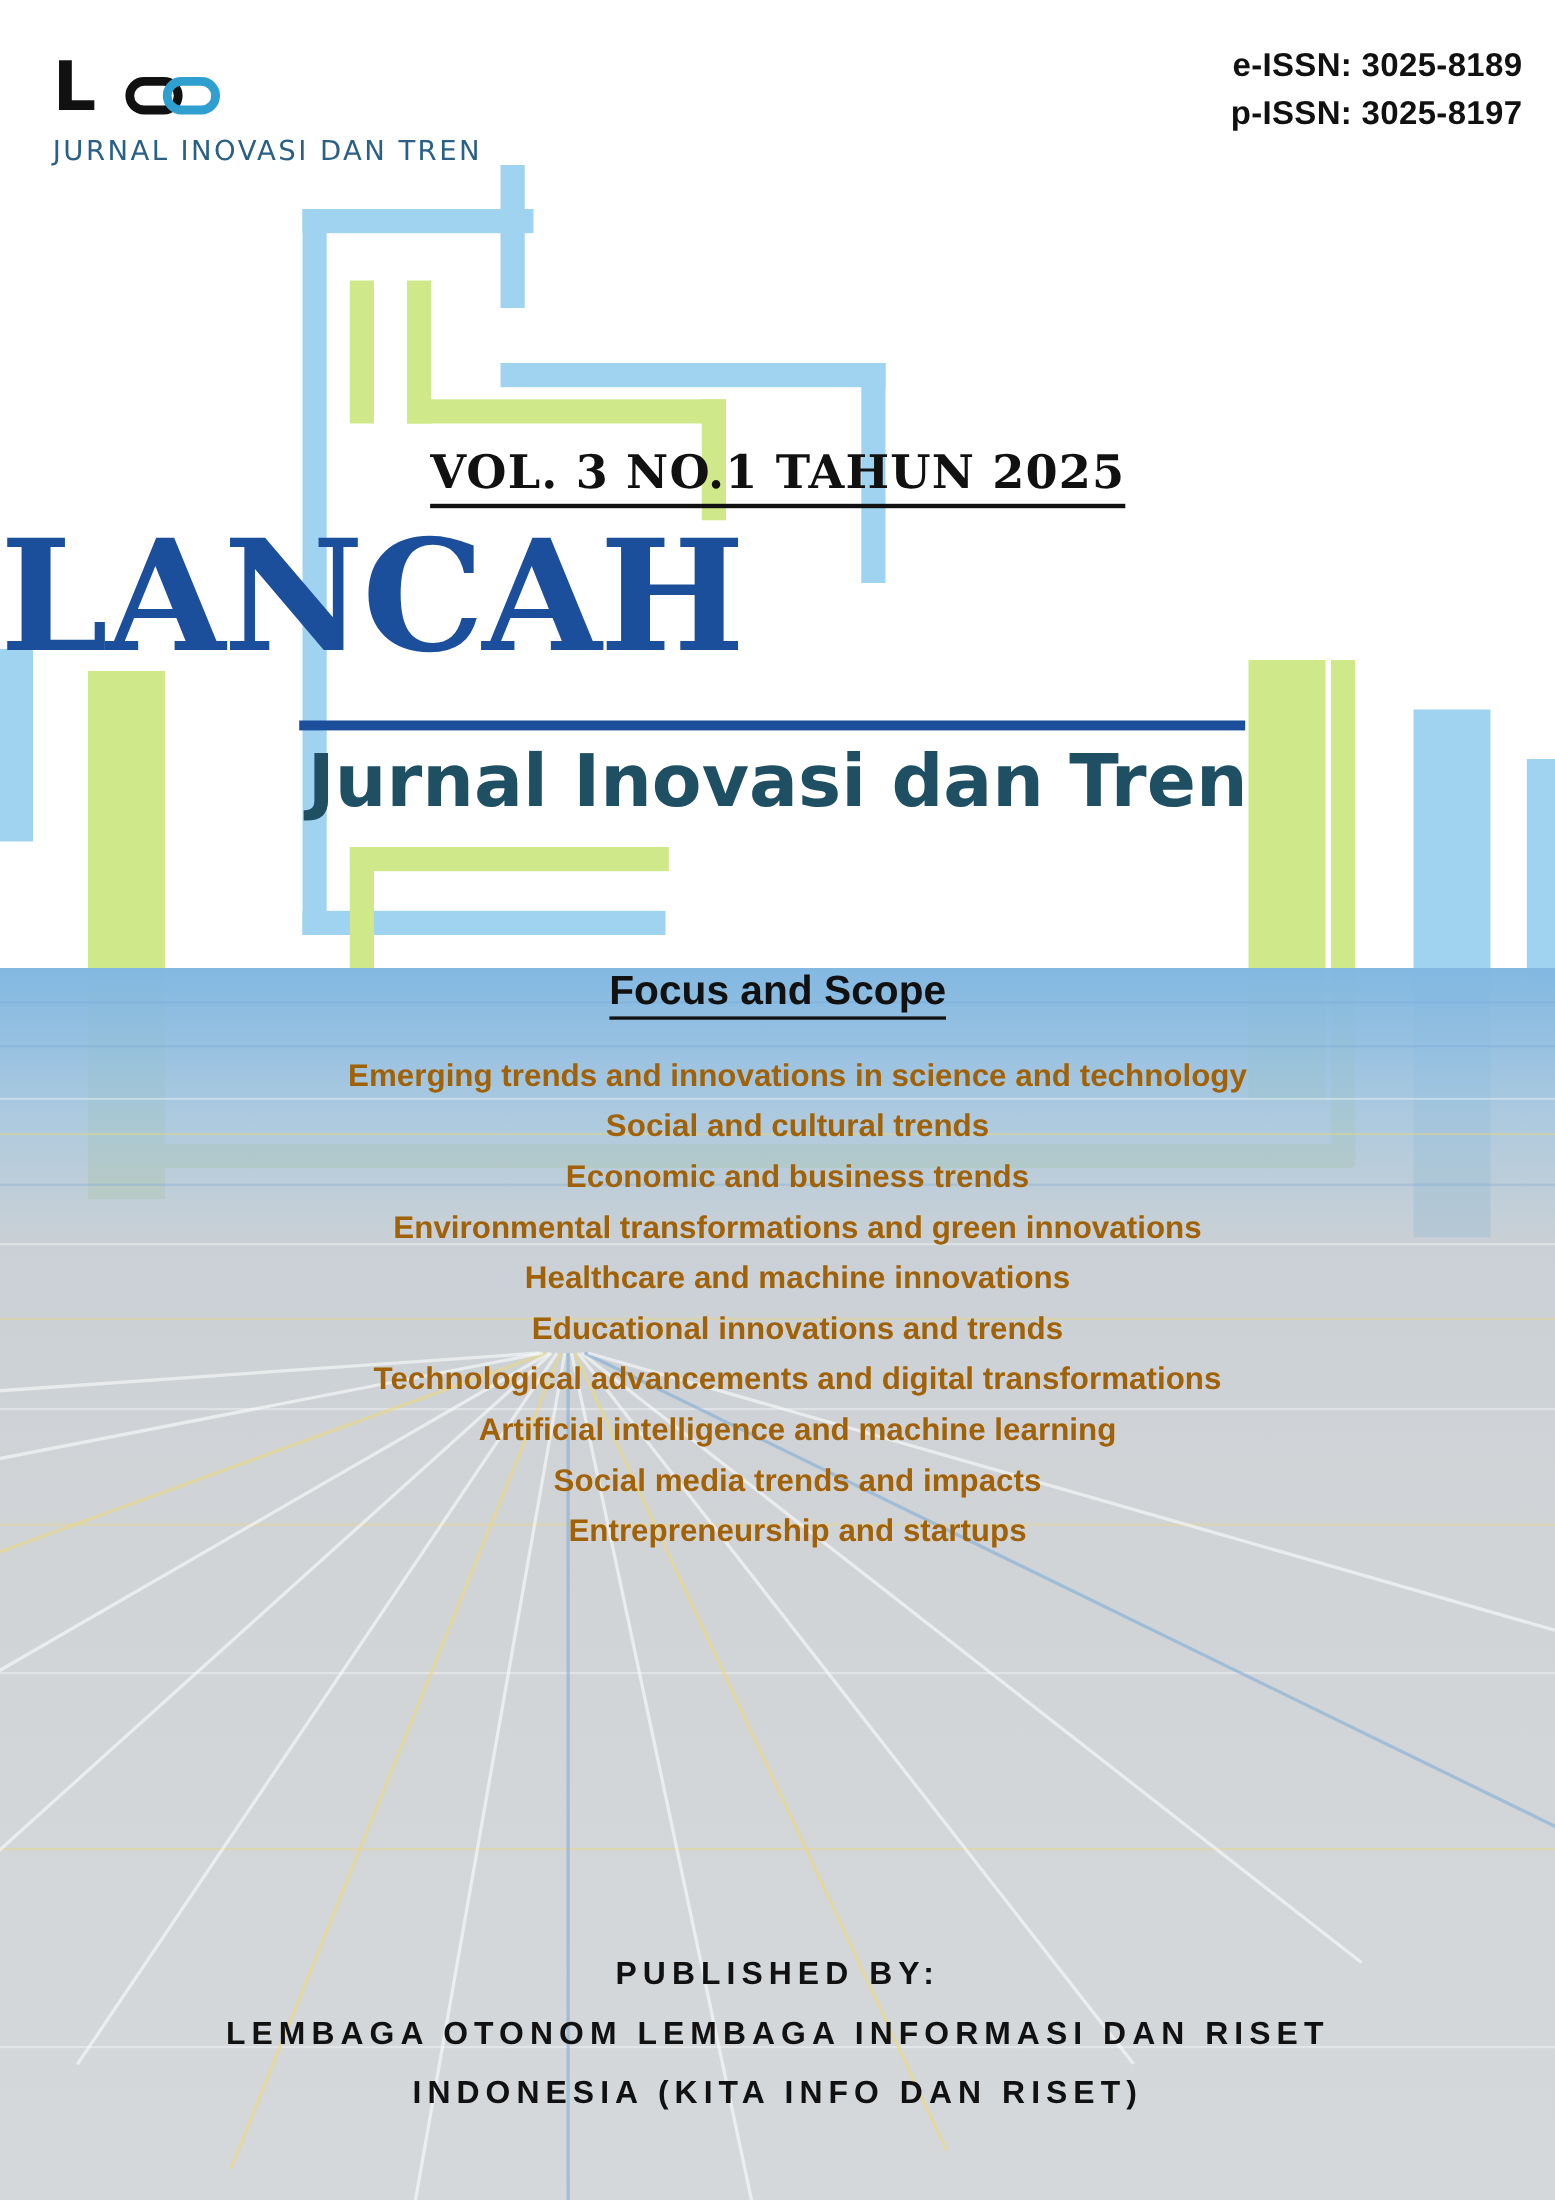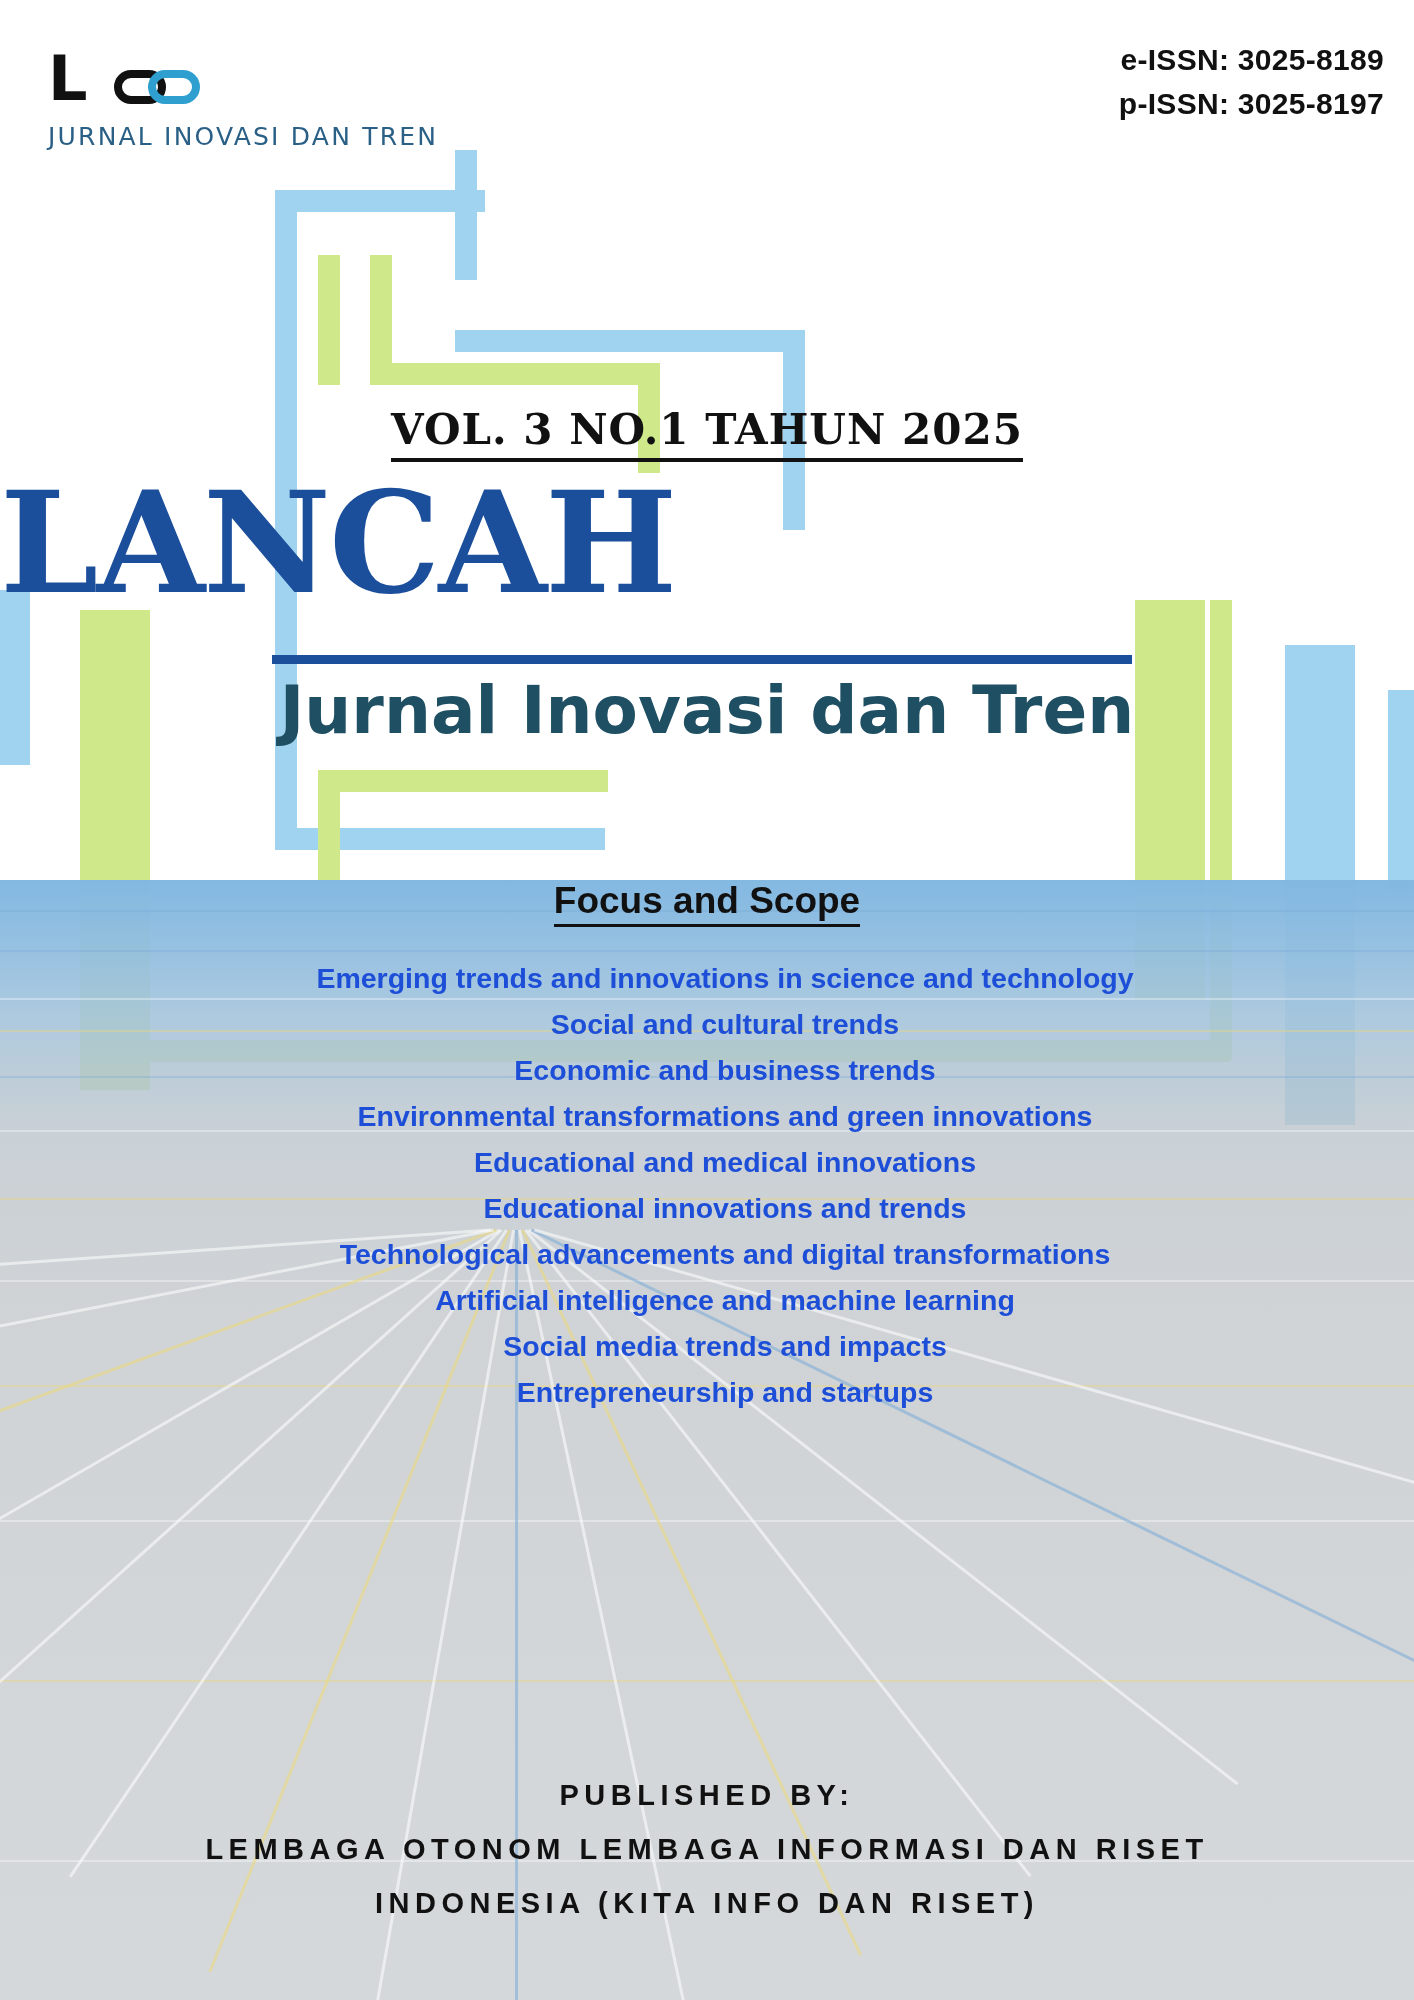--- a/index.html
+++ b/index.html
@@ -155,21 +155,21 @@
 
   .focus-list {
     position: absolute;
     left: 0; right: 0; top: 955px;
     text-align: center;
     list-style: none;
   }
   .focus-list li {
     font-size: 28.5px;
     font-weight: bold;
-    color: #1d4ed8;
+    color: #a16207;
     line-height: 46px;
     white-space: nowrap;
     padding-left: 36px;
   }
 
   
   .publisher {
     position: absolute;
     left: 0; right: 0; bottom: 70px;
     text-align: center;
@@ -277,21 +277,21 @@
   <div class="big-title">LANCAH</div>
   <div class="title-rule"></div>
   <div class="sub-title">Jurnal Inovasi dan Tren</div>
 
   <div class="focus-head"><span>Focus and Scope</span></div>
   <ul class="focus-list">
     <li>Emerging trends and innovations in science and technology</li>
     <li>Social and cultural trends</li>
     <li>Economic and business trends</li>
     <li>Environmental transformations and green innovations</li>
-    <li>Educational and medical innovations</li>
+    <li>Healthcare and machine innovations</li>
     <li>Educational innovations and trends</li>
     <li>Technological advancements and digital transformations</li>
     <li>Artificial intelligence and machine learning</li>
     <li>Social media trends and impacts</li>
     <li>Entrepreneurship and startups</li>
   </ul>
 
   <div class="publisher">
     <div>PUBLISHED BY:</div>
     <div>LEMBAGA OTONOM LEMBAGA INFORMASI DAN RISET</div>

